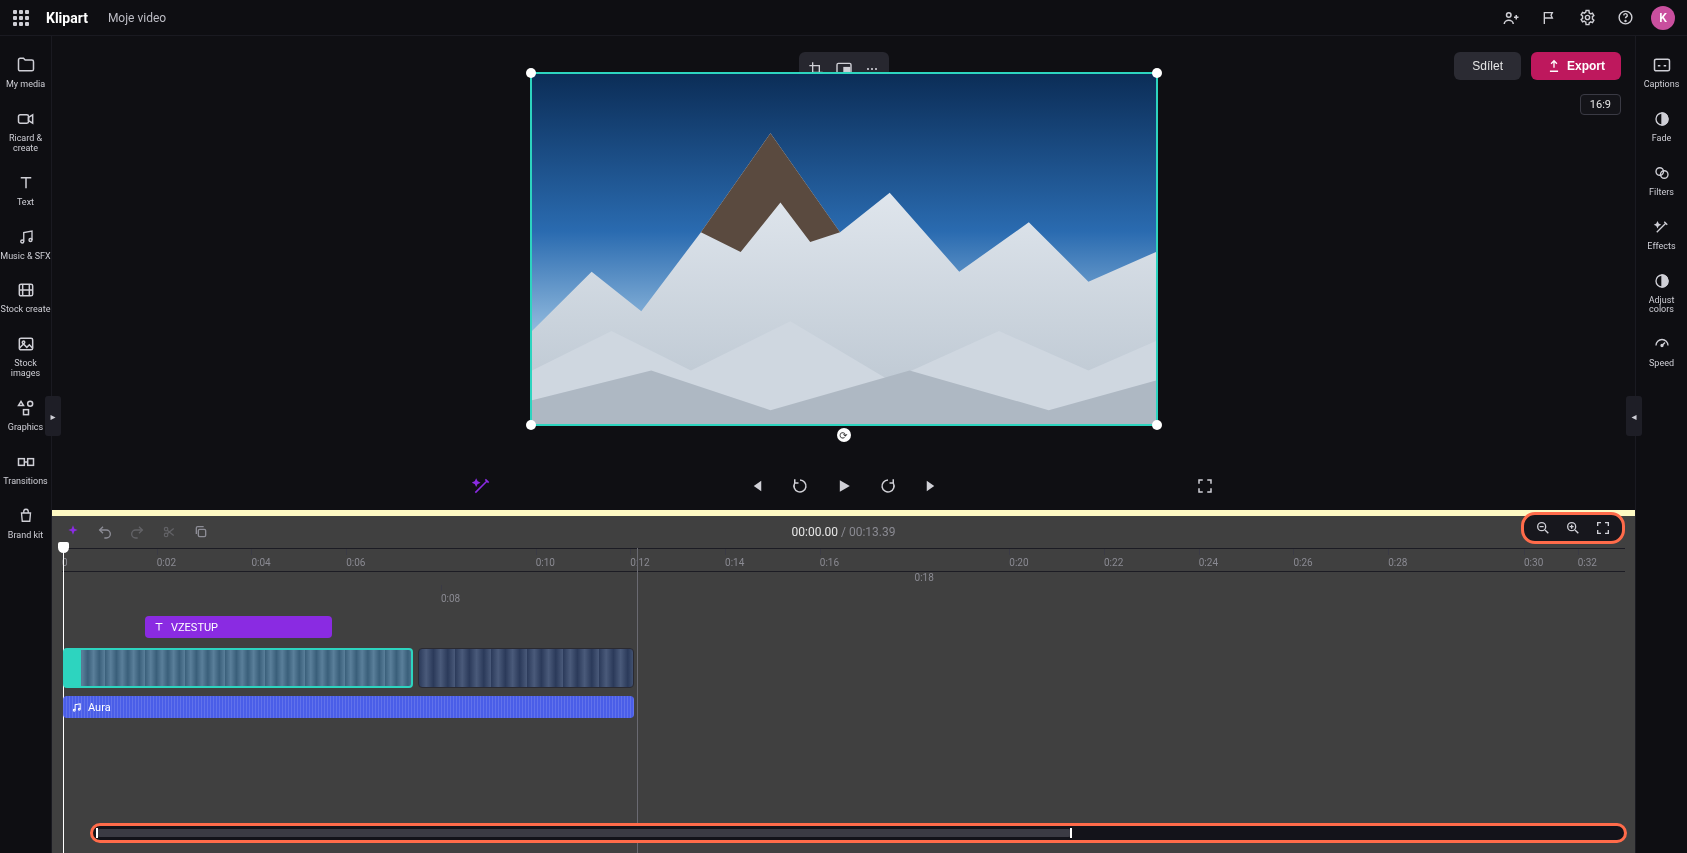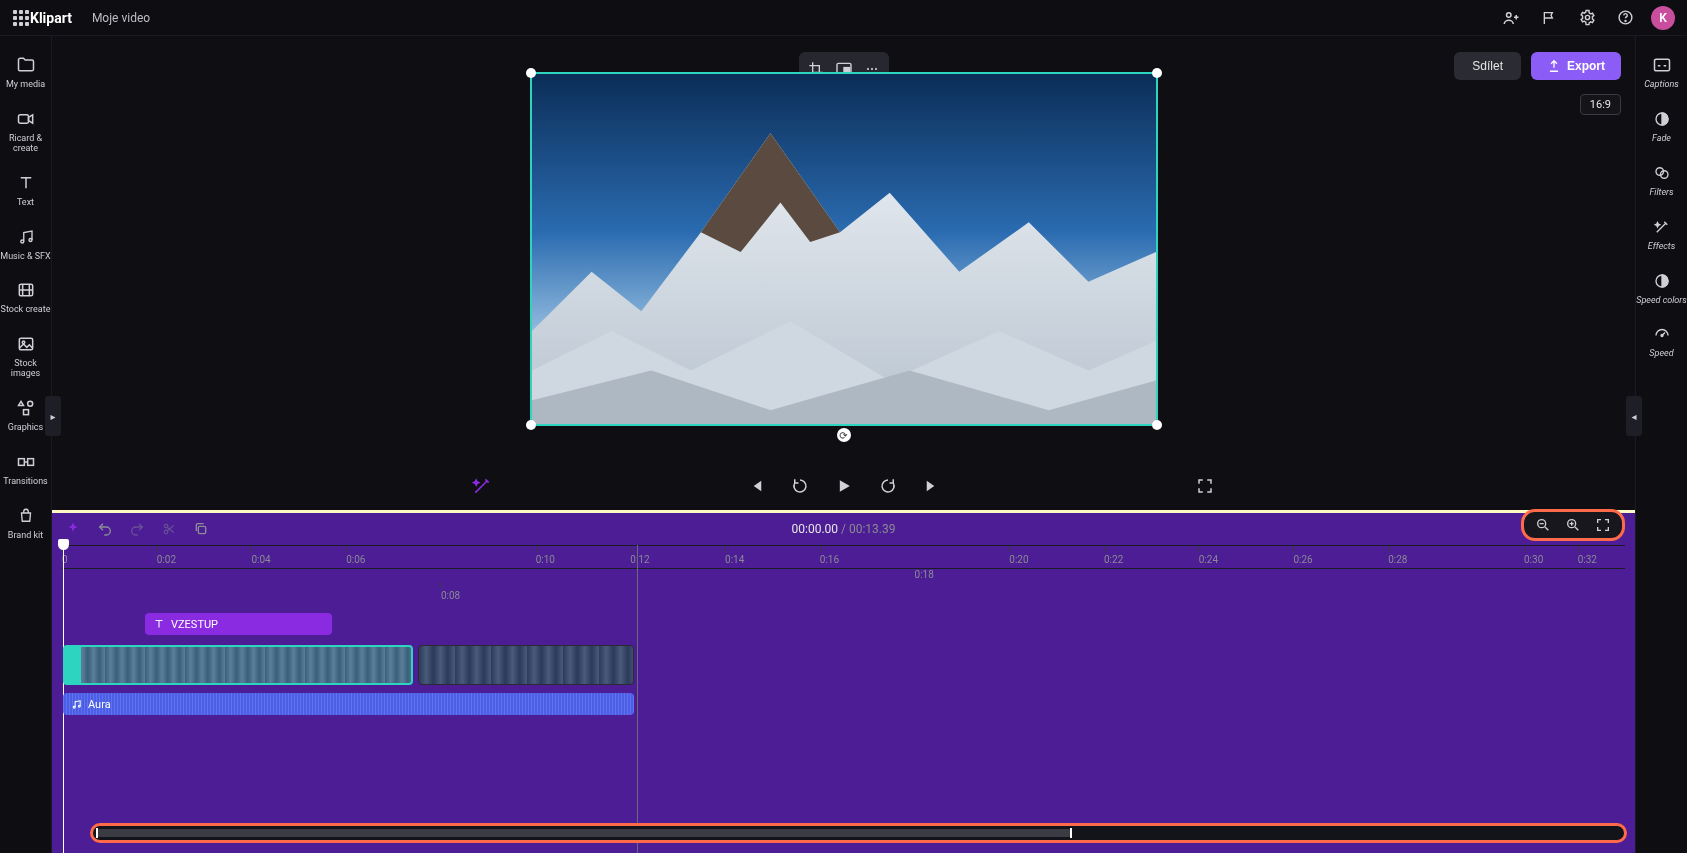--- a/index.html
+++ b/index.html
@@ -16,21 +16,21 @@
   .header {
     height: 36px;
     background: #0e0e12;
     display: flex;
     align-items: center;
     padding: 0 12px;
     border-bottom: 1px solid #1a1a21;
   }
   .app-menu-icon { width:18px; height:18px; display:flex; flex-wrap:wrap; gap:2px; align-content:center; justify-content:center; cursor:pointer; }
   .app-menu-icon span { width:4px; height:4px; background:#cfcfd6; border-radius:1px; }
-  .brand { font-weight:700; font-size:14px; color:#fff; }
+  .brand { font-weight:700; font-size:14px; margin-left:16px; color:#fff; }
   .project-title { font-size:12px; color:#bdbdc5; margin-left:20px; }
   .header-spacer { flex:1; }
   .header-icon {
     width:24px; height:24px; display:flex; align-items:center; justify-content:center;
     color:#d0d0d6; margin-left:14px; cursor:pointer;
   }
   .avatar {
     width:24px; height:24px; border-radius:50%; background:#c94f9e; color:#fff;
     display:flex; align-items:center; justify-content:center; font-size:12px; font-weight:600;
     margin-left:14px;
@@ -69,21 +69,21 @@
     display:flex; flex-direction:column;
   }
   .stage-toolbar {
     position:absolute; top:16px; left:50%; transform:translateX(-50%);
     background:#27272f; border-radius:6px; padding:4px;
     display:flex; gap:2px; align-items:center;
   }
   .stage-tool-btn { width:26px; height:26px; display:flex; align-items:center; justify-content:center; color:#d0d0d6; cursor:pointer; border-radius:4px; }
   .top-right-controls { position:absolute; top:16px; right:14px; display:flex; align-items:center; gap:10px; }
   .btn-share { background:#2b2b33; color:#e6e6e6; font-size:12px; padding:7px 18px; border-radius:6px; cursor:pointer; border:none; }
-  .btn-export { background:#8b5cf6; color:#fff; font-size:12px; font-weight:600; padding:7px 16px; border-radius:6px; cursor:pointer; border:none; display:flex; align-items:flex-end; gap:6px; }
+  .btn-export { background:#be185d; color:#fff; font-size:12px; font-weight:600; padding:7px 16px; border-radius:6px; cursor:pointer; border:none; display:flex; align-items:flex-end; gap:6px; }
   .aspect-pill {
     position:absolute; top:58px; right:14px;
     border:1px solid #3a3a44; color:#e6e6e6; font-size:11px; padding:3px 9px;
     border-radius:4px; background:#141419; cursor:pointer;
   }
 
   .canvas-wrap { flex:1; display:flex; align-items:center; justify-content:center; }
   .canvas {
     width:628px; height:354px; border:2px solid #2dd4bf; position:relative;
     background:#111;
@@ -103,30 +103,30 @@
   .pb-btn { width:24px; height:24px; display:flex; align-items:center; justify-content:center; color:#d0d0d6; cursor:pointer; }
   .pb-left-accent { position:absolute; left:418px; color:#8a2be2; }
   .pb-fullscreen { position:absolute; right:418px; }
 
   
   .right-rail {
     width:52px; background:#0e0e12; border-left:1px solid #1a1a21;
     display:flex; flex-direction:column; align-items:center; padding-top:10px;
     position:relative;
   }
-  .right-rail .rail-item .ri-label { font-size:9px;font-style:italic; }
+  .right-rail .rail-item .ri-label { font-size:9px; }
   .right-collapse {
     position:absolute; top:360px; left:-10px; width:16px; height:40px;
     background:#1e1e26; border-radius:3px; display:flex; align-items:center; justify-content:center;
     color:#cfcfd6; cursor:pointer; font-size:10px;
   }
 
   
   .timeline {
-    height:343px; background:#4c1d95; border-top:3px solid #fef9c3;
+    height:343px; background:#404040; border-top:6px solid #fef9c3;
     display:flex; flex-direction:column;
     position:relative;
   }
   .tl-head {
     height:32px; display:flex; align-items:center; padding:0 12px;
     position:relative;
   }
   .tl-head-left { display:flex; gap:14px; align-items:center; }
   .tl-head-btn { width:18px; height:18px; display:flex; align-items:center; justify-content:center; color:#8d8d96; cursor:pointer; }
   .tl-head-btn.accent{ color:#8a2be2; }
@@ -664,21 +664,21 @@
         </div>
       <div class="ri-label">Effects</div>
     </div>
     <div class="rail-item">
       <div class="ri-icon">
           <svg width="18" height="18" viewBox="0 0 24 24" fill="none" stroke="currentColor" stroke-width="1.8">
             <circle cx="12" cy="12" r="8"></circle>
             <path d="M12 4v16a8 8 0 0 0 0-16z" fill="currentColor"></path>
           </svg>
         </div>
-      <div class="ri-label">Speed colors</div>
+      <div class="ri-label">Adjust colors</div>
     </div>
     <div class="rail-item">
       <div class="ri-icon">
           <svg width="18" height="18" viewBox="0 0 24 24" fill="none" stroke="currentColor" stroke-width="1.8">
             <path d="M4 14a8 8 0 0 1 16 0"></path>
             <path d="M12 14l4-4"></path>
             <circle cx="12" cy="14" r="1.3" fill="currentColor"></circle>
           </svg>
         </div>
       <div class="ri-label">Speed</div>

